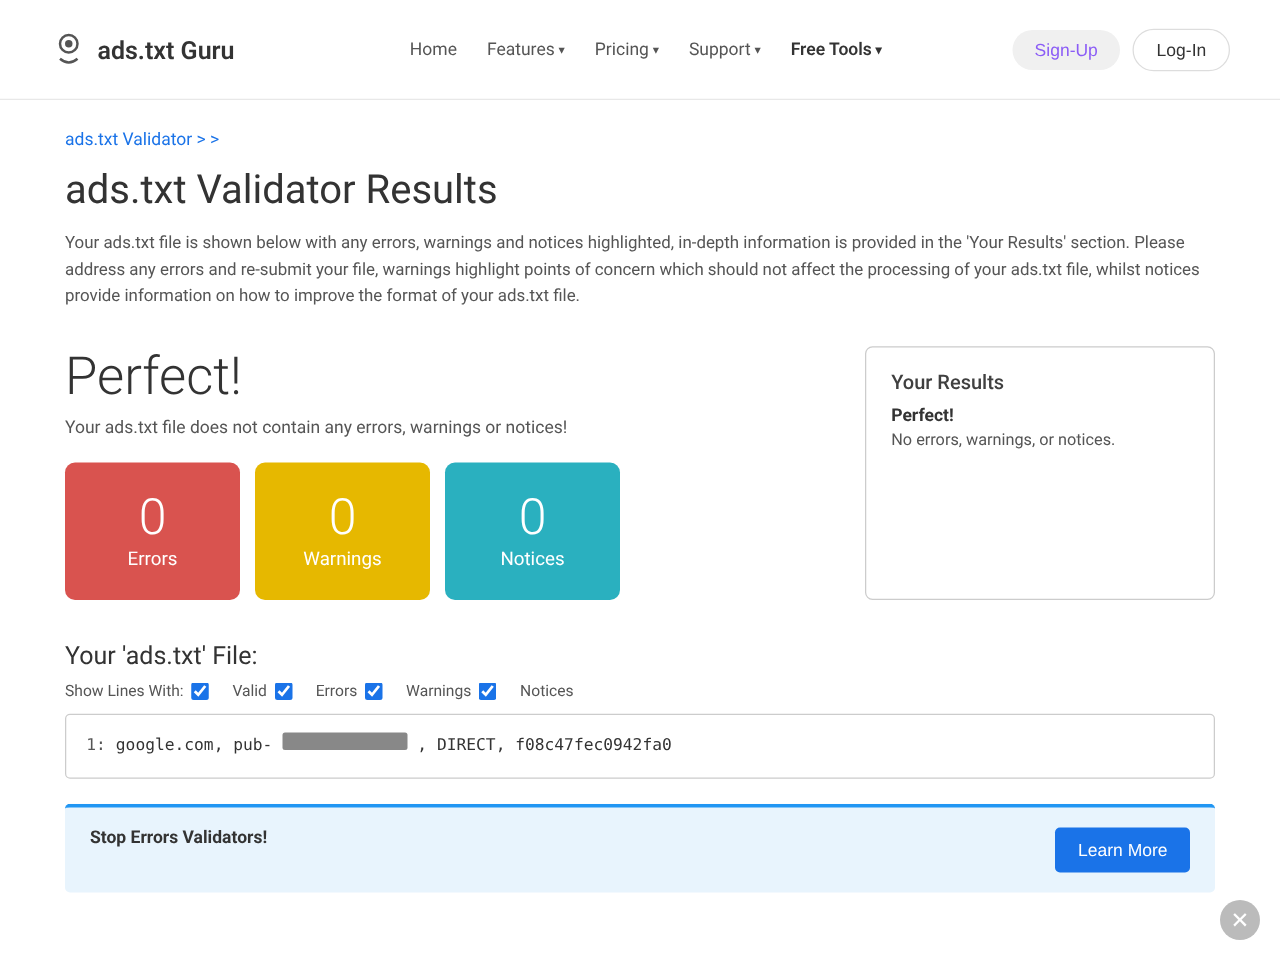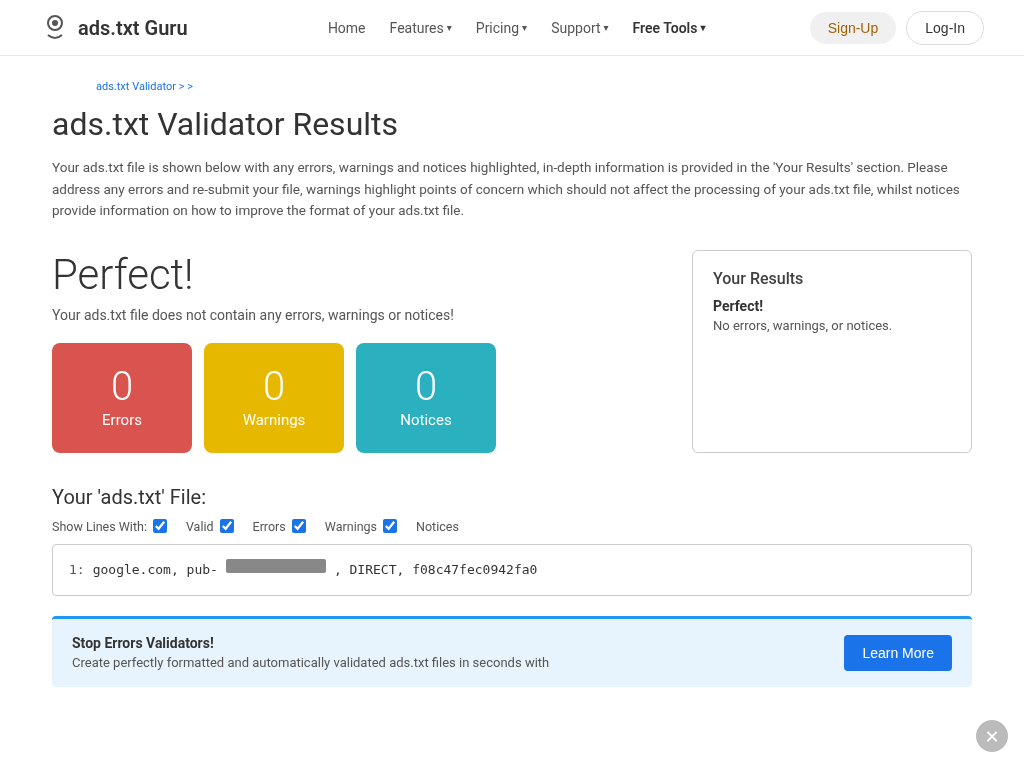--- a/index.html
+++ b/index.html
@@ -1,34 +1,34 @@
 <!DOCTYPE html>
 <html><head>
   <meta charset="utf-8">
   <style>
     * { box-sizing: border-box; margin: 0; padding: 0; }
     body { font-family: -apple-system, BlinkMacSystemFont, 'Segoe UI', Roboto, sans-serif; background: #fff; color: #333; font-size: 14px; }
 
     
-    nav { display: flex; align-items: center; justify-content: space-between; padding: 0 40px; height: 56px; background: #fff; border-bottom: 1px solid #e8e8e8; }
+    nav { display: flex; align-items: center; justify-content: space-between; padding: 0 40px; height: 80px; background: #fff; border-bottom: 1px solid #e8e8e8; }
     .nav-logo { display: flex; align-items: center; gap: 8px; font-size: 20px; font-weight: 600; color: #333; text-decoration: none; }
     .nav-logo-icon { width: 30px; height: 30px; }
     .nav-links { display: flex; align-items: center; gap: 24px; margin-left: 36px; }
     .nav-link { color: #555; text-decoration: none; font-size: 14px; display: flex; align-items: center; gap: 3px; cursor: pointer; }
     .nav-caret { font-size: 10px; }
     .nav-actions { display: flex; align-items: center; gap: 10px; }
-    .btn-signup { background: #f0f0f0; border: none; padding: 8px 18px; border-radius: 20px; cursor: pointer; font-size: 14px; color: #a16207; }
+    .btn-signup { background: #f0f0f0; border: none; padding: 8px 18px; border-radius: 20px; cursor: pointer; font-size: 14px; color: #8b5cf6; }
     .btn-login { background: #fff; border: 1px solid #ddd; padding: 8px 18px; border-radius: 20px; cursor: pointer; font-size: 14px; color: #333; }
     .free-tools-link { font-weight: 600; color: #333; }
 
     
     .main { max-width: 1000px; margin: 0 auto; padding: 24px 40px; }
 
     
-    .breadcrumb { color: #1a73e8; font-size: 11px; margin-bottom: 12px; margin-left: 44px; }
+    .breadcrumb { color: #1a73e8; font-size: 14px; margin-bottom: 12px; }
     .breadcrumb a { color: #1a73e8; text-decoration: none; }
 
     
     h1.page-title { font-size: 32px; font-weight: 400; color: #333; margin-bottom: 14px; }
 
     
     .description { font-size: 13.5px; color: #555; line-height: 1.6; margin-bottom: 28px; }
 
     
     .result-area { display: flex; gap: 24px; margin-bottom: 32px; }
@@ -178,20 +178,19 @@
         <span>google.com, pub-</span>
           <span class="redacted">&nbsp;</span>
           <span>, DIRECT, f08c47fec0942fa0</span>
       </div>
     </div>
   </div>
 
   <div class="stop-banner">
     <div class="stop-banner-text">
       <h4>Stop Errors Validators!</h4>
-      <p>Create perfectly formatted and automatically validated ads.txt files in seconds with</p>
     </div>
     <button class="btn-learn-more">Learn More</button>
   </div>
 
 </div>
 
 <div class="corner-icon">✕</div>
 
 </body></html>

